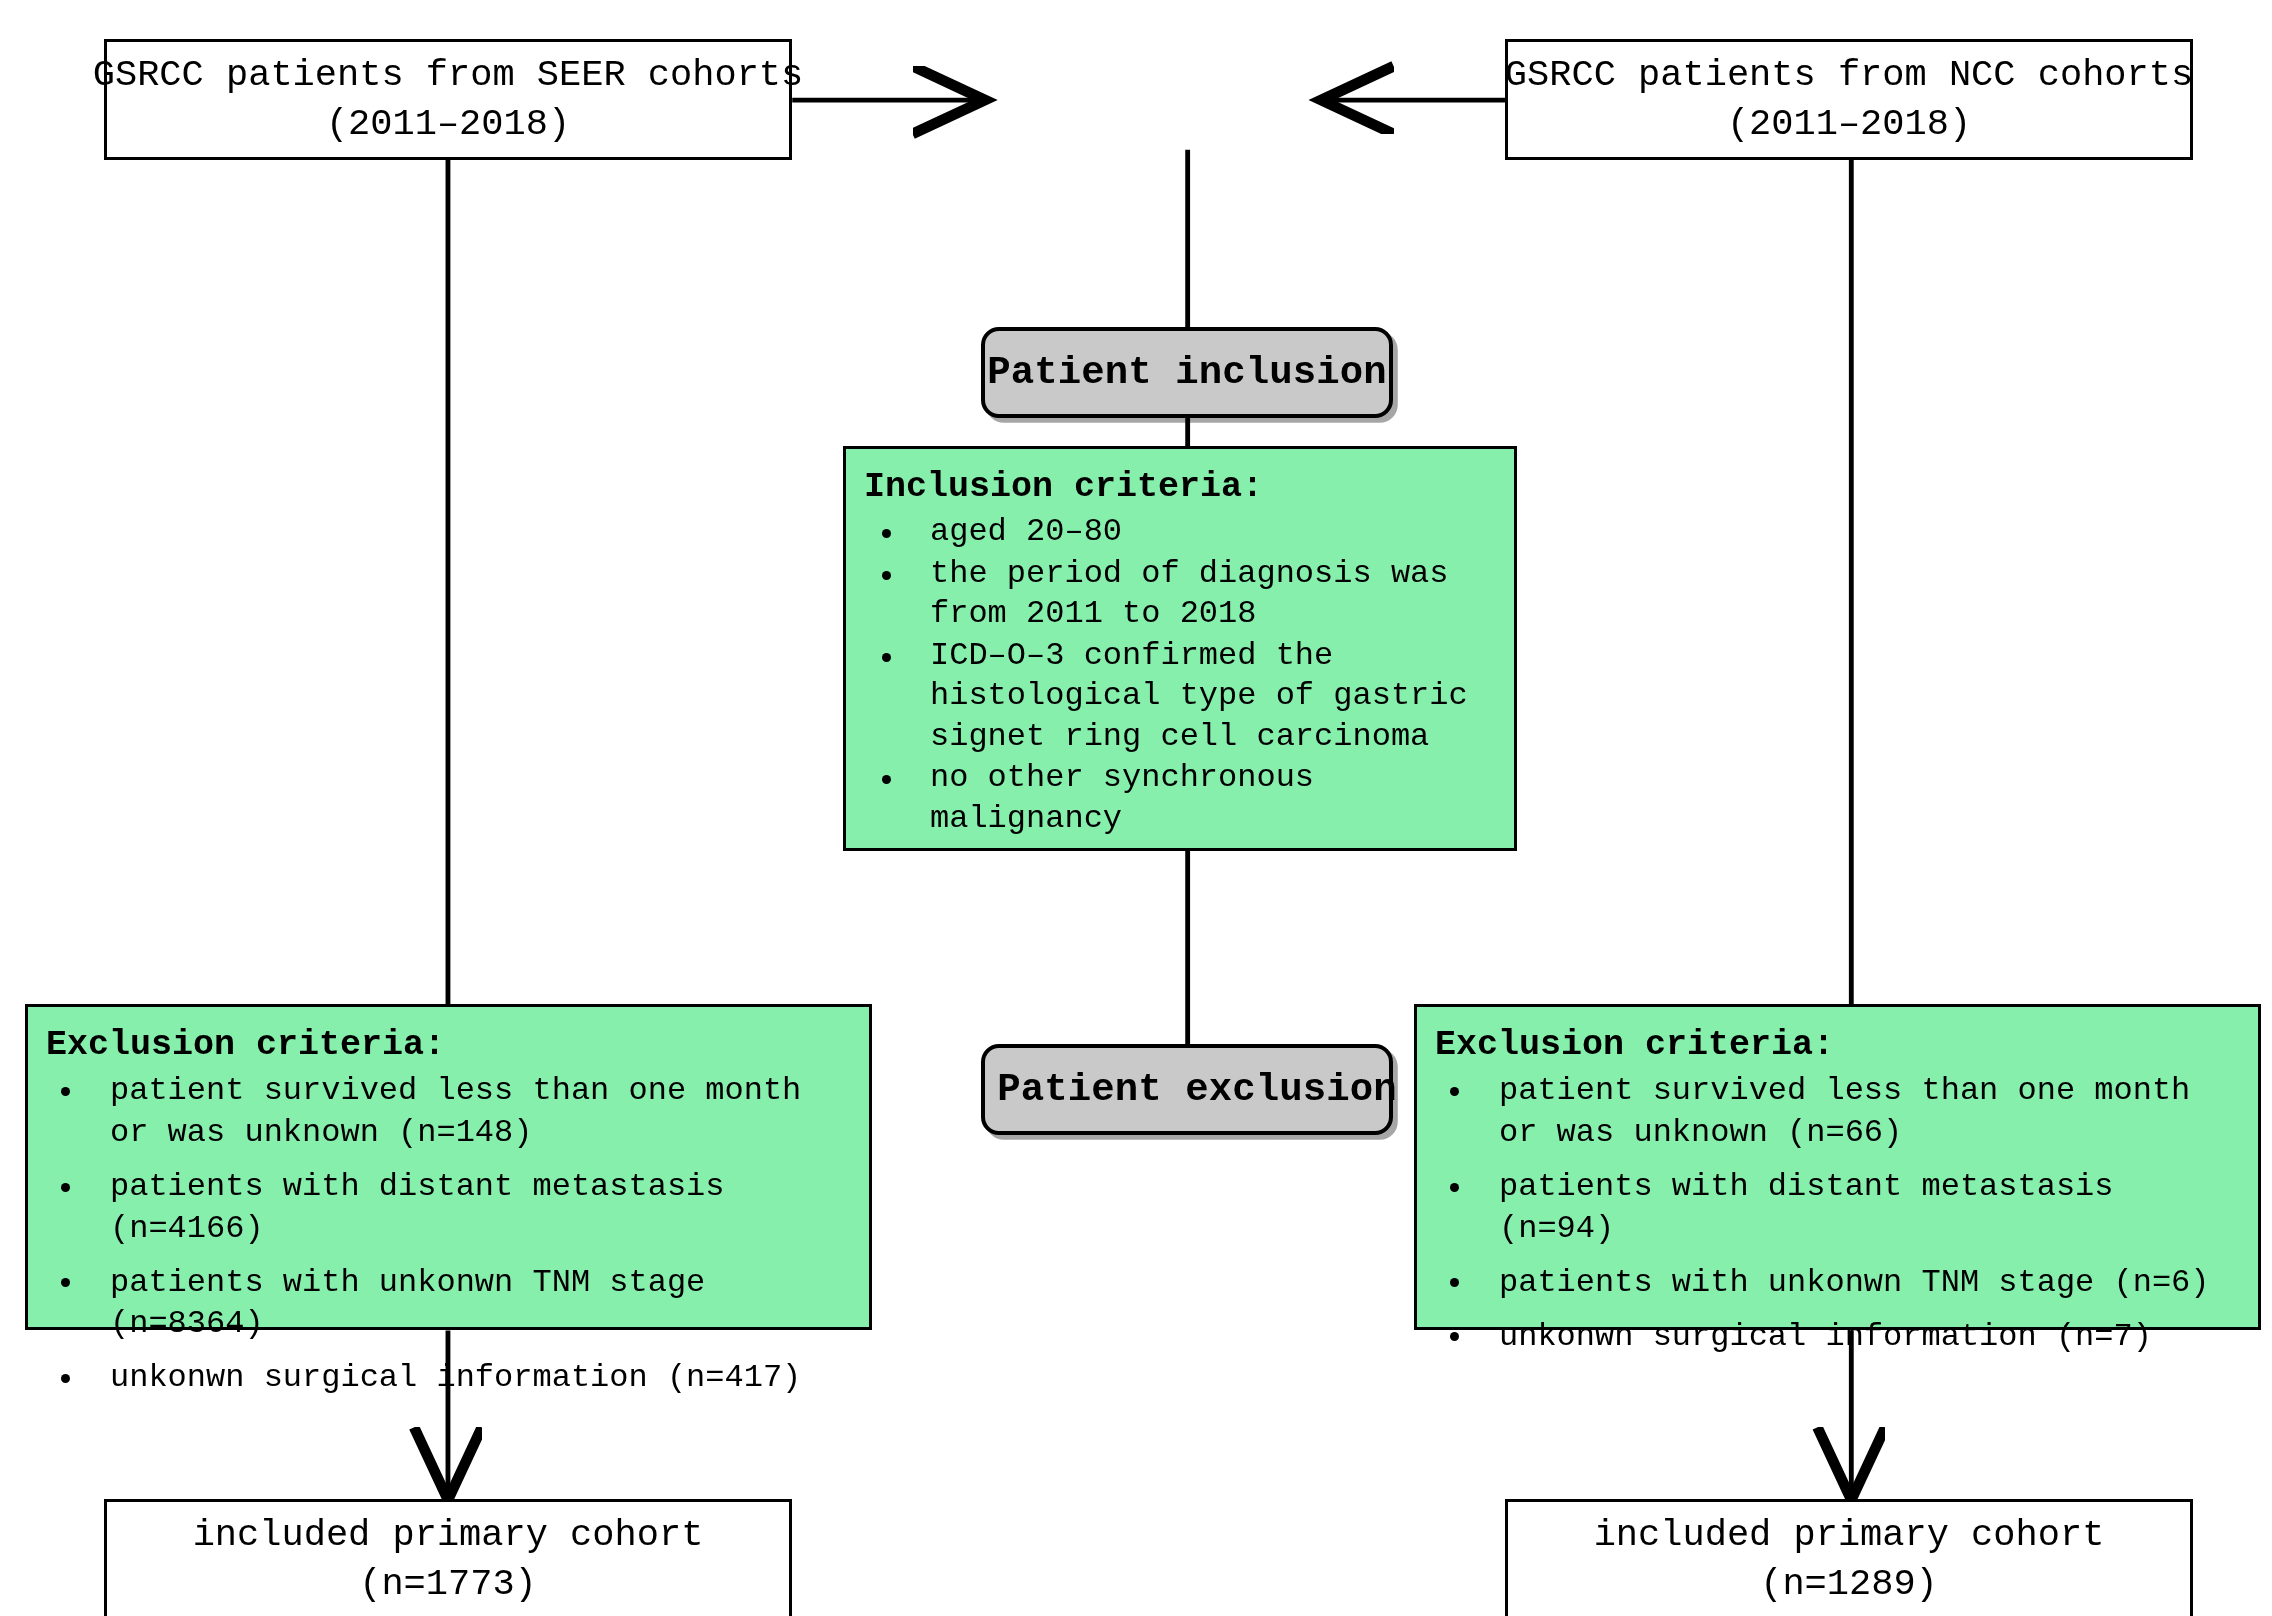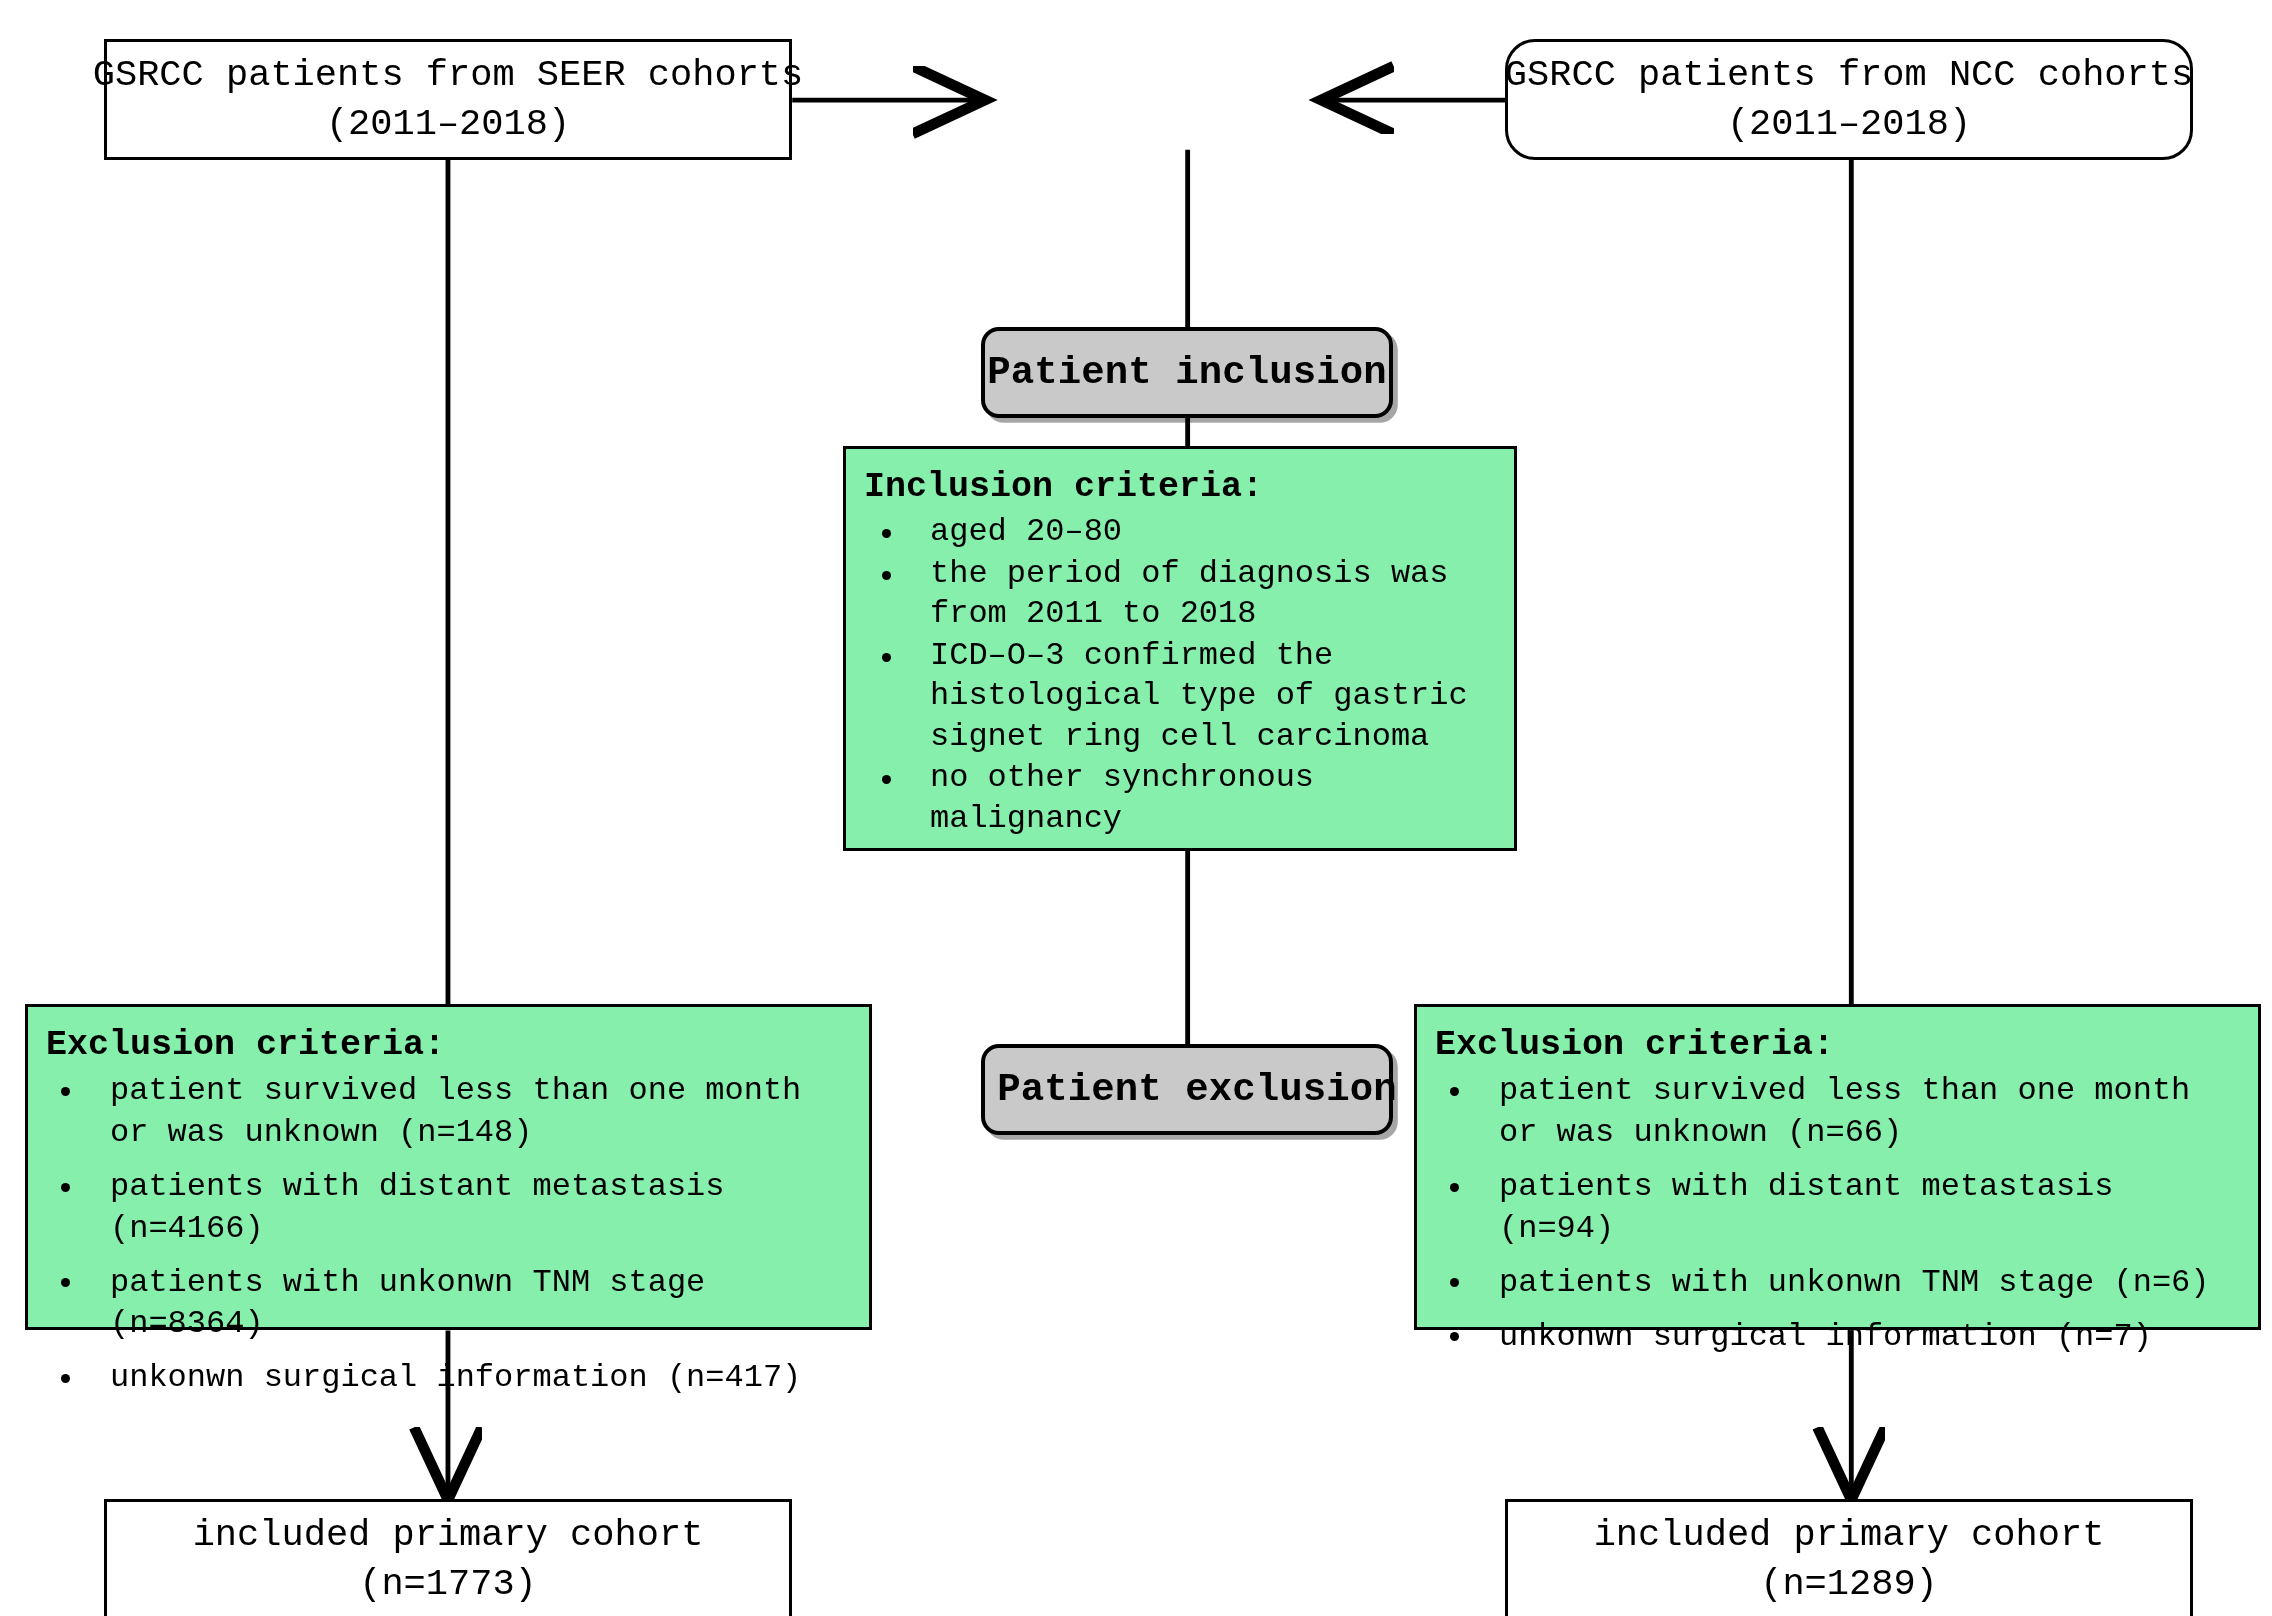--- a/index.html
+++ b/index.html
@@ -141,21 +141,21 @@
 
     <path d="M2678,1890 L2678,2128" stroke="#000000" stroke-width="7" fill="none" marker-end="url(#ah)"></path>
   </svg>
 
   <div class="box center-text" style="left:104px; top:15px; width:688px; height:121px;">
     <div class="box-line">GSRCC patients from SEER cohorts</div>
     <div class="box-line">(2011–2018)</div>
   </div>
 
 
-  <div class="box center-text" style="left:1505px; top:15px; width:688px; height:121px;border-radius:30px;">
+  <div class="box center-text" style="left:1505px; top:15px; width:688px; height:121px;">
     <div class="box-line">GSRCC patients from NCC cohorts</div>
     <div class="box-line">(2011–2018)</div>
   </div>
 
   <div class="stage" style="left:981px; top:303px; width:412px; height:91px;">
     <span class="stage-label">Patient inclusion</span>
   </div>
 
   <div class="crit-box incl" style="left:843px; top:422px; width:674px; height:405px;">
     <div class="crit-title">Inclusion criteria:</div>

